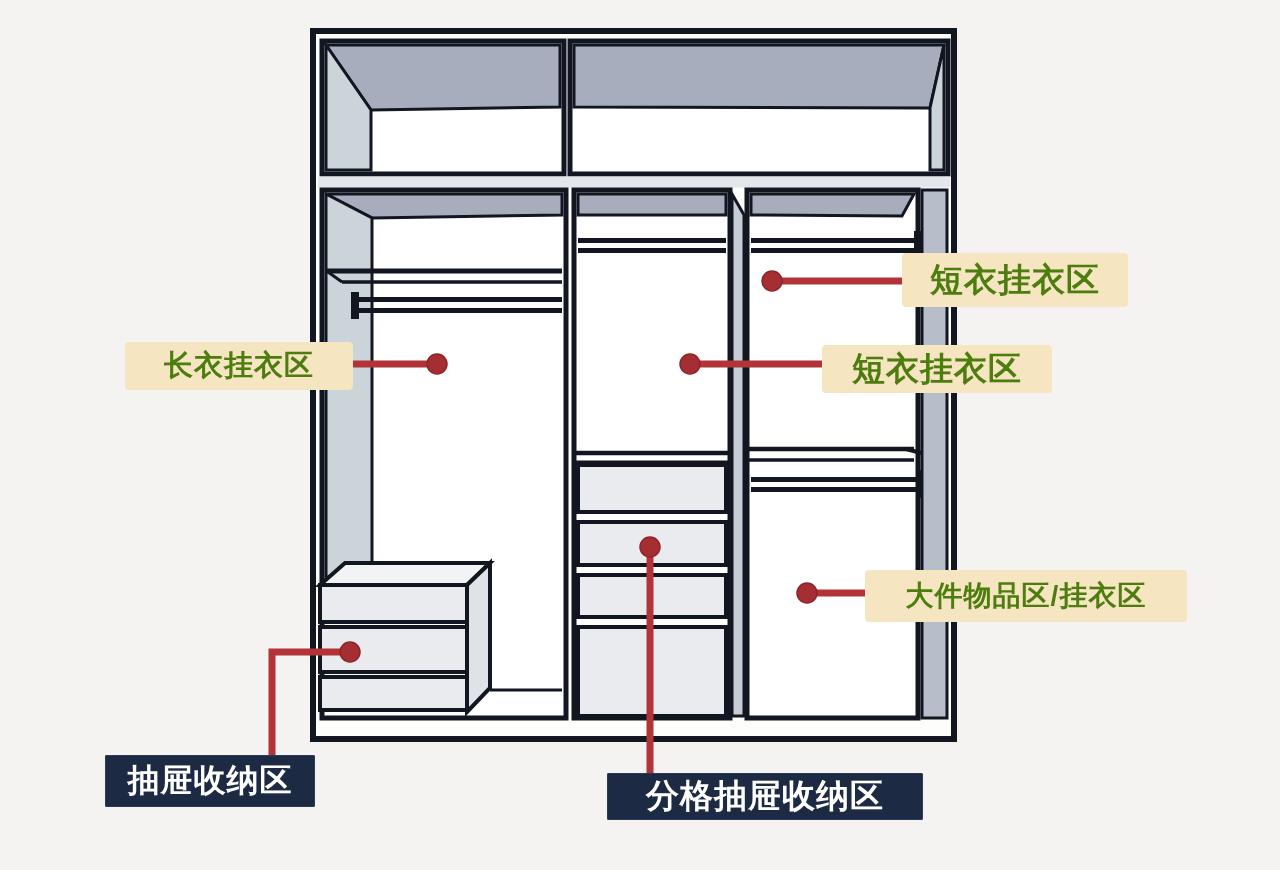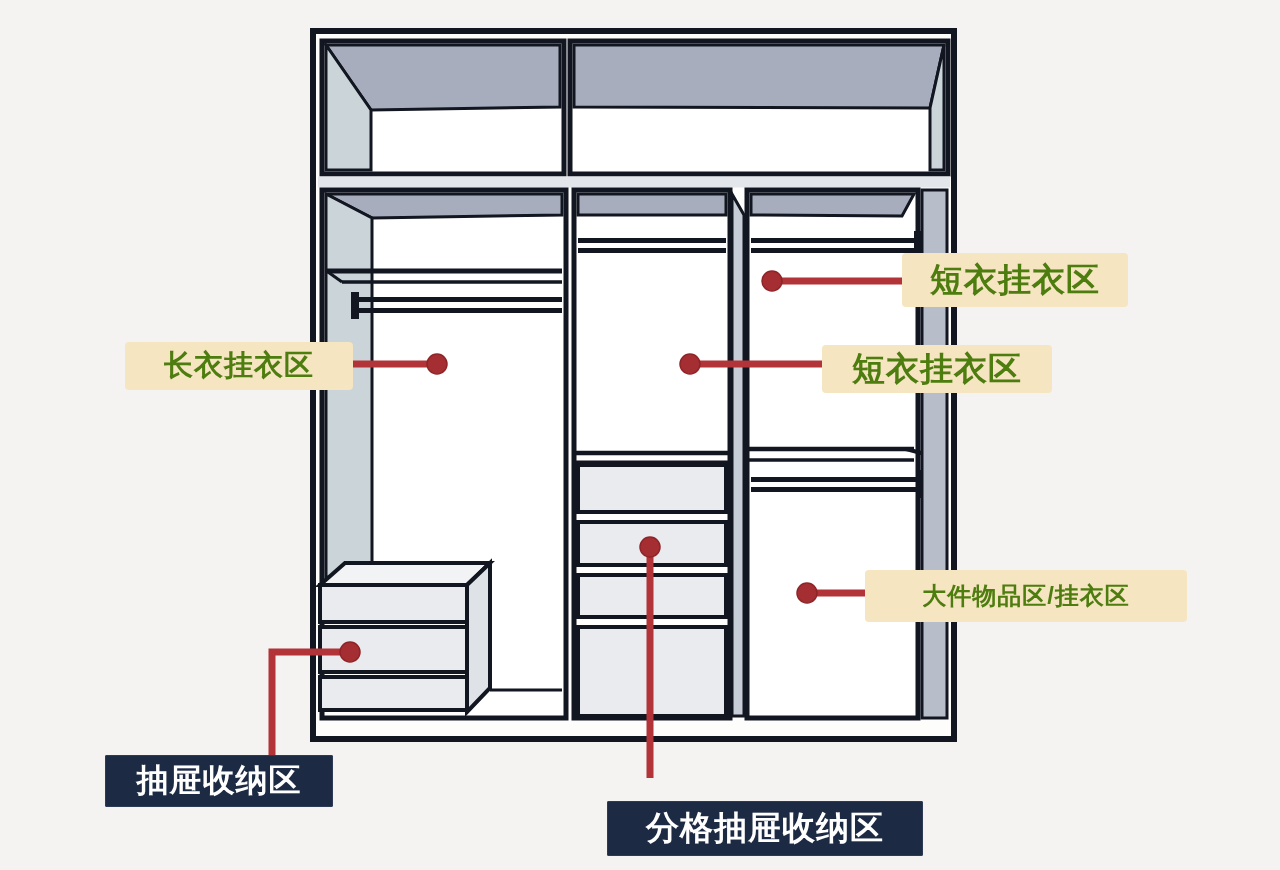--- a/index.html
+++ b/index.html
@@ -30,23 +30,23 @@
   }
   .callout.navy{
     background:#1d2a43;
     color:#ffffff;
     border-radius:2px;
     box-shadow:0 0 0 1px #2c3a58 inset;
   }
   .lbl-long   {left:105px;top:342px;width:228px;height:48px;font-size:29px;margin-left:20px;}
   .lbl-short1 {left:902px;top:253px;width:226px;height:54px;font-size:33px;}
   .lbl-short2 {left:822px;top:345px;width:230px;height:48px;font-size:33px;}
-  .lbl-large  {left:865px;top:570px;width:322px;height:52px;font-size:24px;}
-  .lbl-drawer {left:105px;top:755px;width:228px;height:52px;font-size:32px;}
-  .lbl-grid   {left:607px;top:773px;width:316px;height:55px;font-size:33px;margin-top:28px;}
+  .lbl-large  {left:865px;top:570px;width:322px;height:52px;font-size:28px;}
+  .lbl-drawer {left:105px;top:755px;width:210px;height:52px;font-size:32px;}
+  .lbl-grid   {left:607px;top:773px;width:316px;height:47px;font-size:33px;}
 </style>
 </head>
 <body>
 
 <div class="stage">
 
   <svg width="1280" height="870" viewBox="0 0 1280 870">
 
     <rect x="313" y="31" width="641" height="708" fill="#fdfdfc" stroke="#121620" stroke-width="6"></rect>
 

